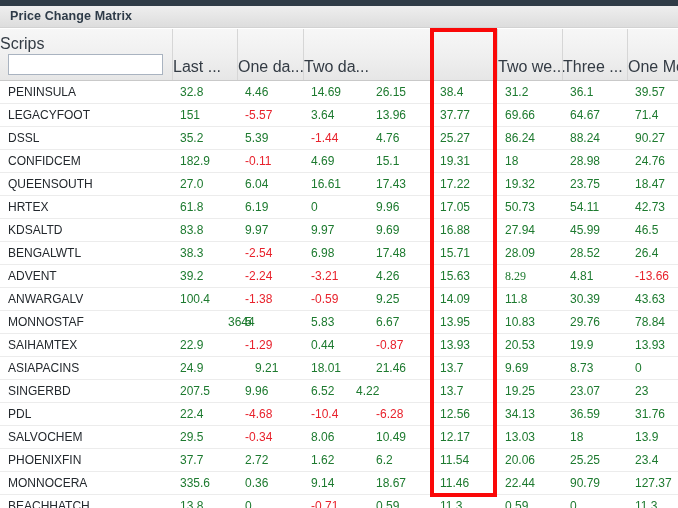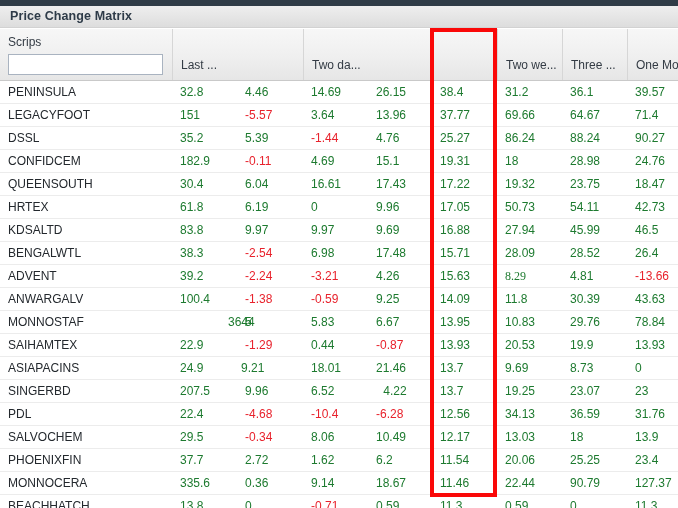--- a/index.html
+++ b/index.html
@@ -67,23 +67,23 @@
   .hcell {
     position: absolute;
     top: 0;
     height: 51px;
     box-sizing: border-box;
     border-left: 1px solid #d6d6d6;
   }
   .hcell.first { border-left: none; }
   .hcell-label {
     position: absolute;
-    left: 8px;
+    left: 0;
     top: 6px;
-    font-size: 12px;
+    font-size: 16px;
     color: #333b44;
     white-space: nowrap;
     overflow: hidden;
   }
   .hcell-label.mid {
     top: 29px;
   }
   .filter-input {
     position: absolute;
     left: 8px;
@@ -157,20 +157,23 @@
     <div class="panel-title">Price Change Matrix</div>
   </div>
 
   <div class="grid-header" id="grid-header">
       <div class="hcell first" style="left: 0px; width: 172px;">
         <div class="hcell-label">Scrips</div>
         <input class="filter-input" type="text" placeholder="" style="">
       </div>
       <div class="hcell" style="left: 172px; width: 65px;">
         <div class="hcell-label mid">Last ...</div>
+      </div>
+      <div class="hcell" style="left: 237px; width: 66px;">
+        <div class="hcell-label mid">One da...</div>
       </div>
       <div class="hcell" style="left: 303px; width: 65px; padding-left: 21px;">
         <div class="hcell-label mid">Two da...</div>
       </div>
       <div class="hcell" style="left: 497px; width: 65px;">
         <div class="hcell-label mid">Two we...</div>
       </div>
       <div class="hcell" style="left: 562px; width: 65px;">
         <div class="hcell-label mid">Three ...</div>
       </div>
@@ -219,21 +222,21 @@
         <div class="cell num neg" style="left: 245px; width: 56px;">-0.11</div>
         <div class="cell num pos" style="left: 311px; width: 55px;">4.69</div>
         <div class="cell num pos" style="left: 376px; width: 54px;">15.1</div>
         <div class="cell num pos" style="left: 440px; width: 55px;">19.31</div>
         <div class="cell num pos" style="left: 505px; width: 55px;">18</div>
         <div class="cell num pos" style="left: 570px; width: 55px;">28.98</div>
         <div class="cell num pos" style="left: 635px; width: 41px;">24.76</div>
       </div>
       <div class="row">
         <div class="cell scrip">QUEENSOUTH</div>
-        <div class="cell num pos" style="left: 180px; width: 55px;">30.4</div>
+        <div class="cell num pos" style="left: 180px; width: 55px;">27.0</div>
         <div class="cell num pos" style="left: 245px; width: 56px;">6.04</div>
         <div class="cell num pos" style="left: 311px; width: 55px;">16.61</div>
         <div class="cell num pos" style="left: 376px; width: 54px;">17.43</div>
         <div class="cell num pos" style="left: 440px; width: 55px;">17.22</div>
         <div class="cell num pos" style="left: 505px; width: 55px;">19.32</div>
         <div class="cell num pos" style="left: 570px; width: 55px;">23.75</div>
         <div class="cell num pos" style="left: 635px; width: 41px;">18.47</div>
       </div>
       <div class="row">
         <div class="cell scrip">HRTEX</div>
@@ -308,34 +311,34 @@
         <div class="cell num pos" style="left: 311px; width: 55px;">0.44</div>
         <div class="cell num neg" style="left: 376px; width: 54px;">-0.87</div>
         <div class="cell num pos" style="left: 440px; width: 55px;">13.93</div>
         <div class="cell num pos" style="left: 505px; width: 55px;">20.53</div>
         <div class="cell num pos" style="left: 570px; width: 55px;">19.9</div>
         <div class="cell num pos" style="left: 635px; width: 41px;">13.93</div>
       </div>
       <div class="row">
         <div class="cell scrip">ASIAPACINS</div>
         <div class="cell num pos" style="left: 180px; width: 55px;">24.9</div>
-        <div class="cell num pos" style="left: 241px; width: 56px;">9.21</div>
+        <div class="cell num pos" style="left: 255px; width: 56px;">9.21</div>
         <div class="cell num pos" style="left: 311px; width: 55px;">18.01</div>
         <div class="cell num pos" style="left: 376px; width: 54px;">21.46</div>
         <div class="cell num pos" style="left: 440px; width: 55px;">13.7</div>
         <div class="cell num pos" style="left: 505px; width: 55px;">9.69</div>
         <div class="cell num pos" style="left: 570px; width: 55px;">8.73</div>
         <div class="cell num pos" style="left: 635px; width: 41px;">0</div>
       </div>
       <div class="row">
         <div class="cell scrip">SINGERBD</div>
         <div class="cell num pos" style="left: 180px; width: 55px;">207.5</div>
         <div class="cell num pos" style="left: 245px; width: 56px;">9.96</div>
         <div class="cell num pos" style="left: 311px; width: 55px;">6.52</div>
-        <div class="cell num pos" style="left: 368px; width: 54px; text-align: center;">4.22</div>
+        <div class="cell num pos" style="left: 356px; width: 54px;">4.22</div>
         <div class="cell num pos" style="left: 440px; width: 55px;">13.7</div>
         <div class="cell num pos" style="left: 505px; width: 55px;">19.25</div>
         <div class="cell num pos" style="left: 570px; width: 55px;">23.07</div>
         <div class="cell num pos" style="left: 635px; width: 41px;">23</div>
       </div>
       <div class="row">
         <div class="cell scrip">PDL</div>
         <div class="cell num pos" style="left: 180px; width: 55px;">22.4</div>
         <div class="cell num neg" style="left: 245px; width: 56px;">-4.68</div>
         <div class="cell num neg" style="left: 311px; width: 55px;">-10.4</div>

